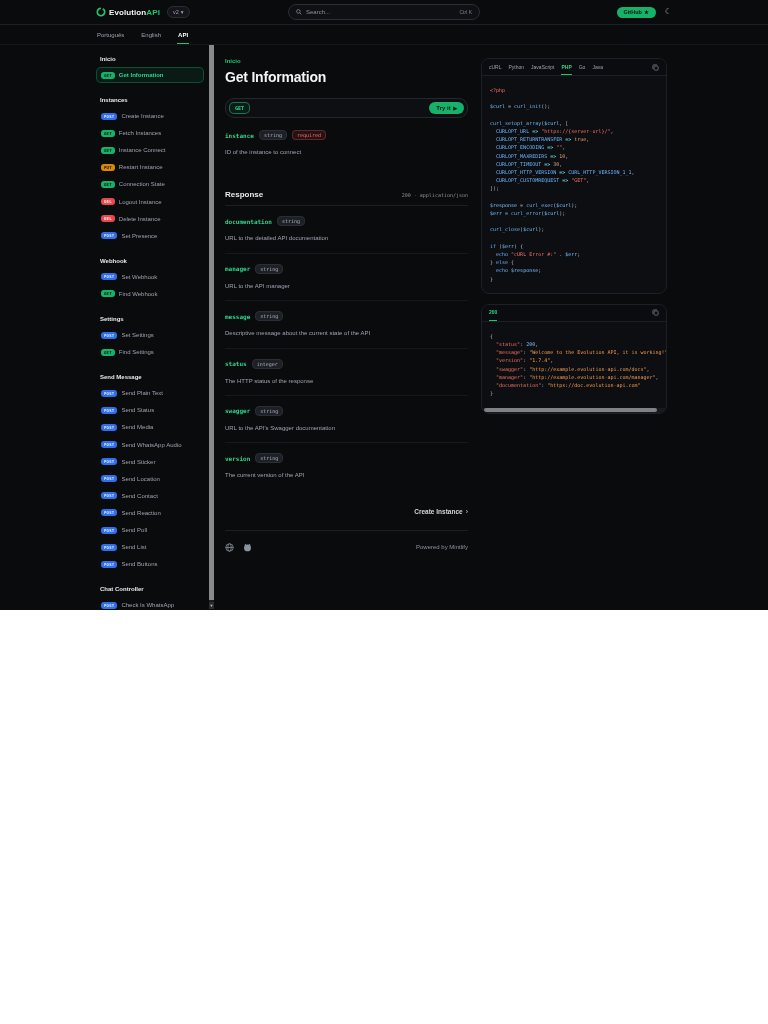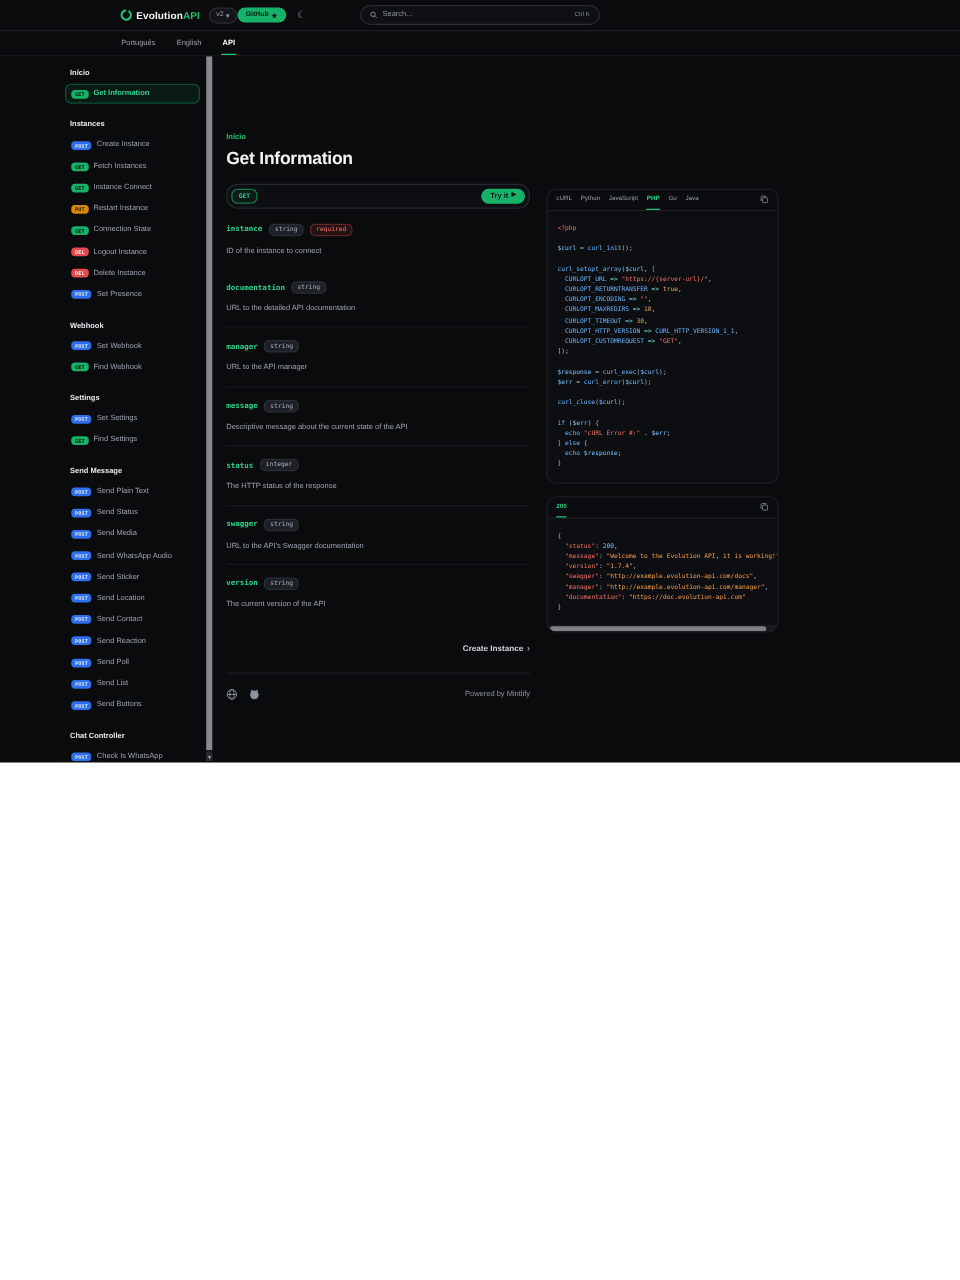--- a/index.html
+++ b/index.html
@@ -1,21 +1,21 @@
 <!DOCTYPE html>
 <html><head>
 <meta charset="utf-8">
 <style>
   * { margin:0; padding:0; box-sizing:border-box; }
   body { background:#ffffff; font-family:"Liberation Sans", sans-serif; }
   .screen { width:768px; height:1024px; background:#ffffff; position:relative; overflow:hidden; }
   .app { width:768px; height:610px; background:#0a0b0d; overflow:hidden; }
 
   
-  .navbar { height:25px; display:flex; align-items:center; justify-content:flex-start;
+  .navbar { height:25px; display:flex; align-items:center; justify-content:space-between;
             padding:0 96px; border-bottom:1px solid #1c1f24; position:relative; }
   .nav-left { display:flex; align-items:center; gap:7px; }
   .logo { display:flex; align-items:center; gap:3px; cursor:pointer; }
   .logo-text { font-size:8px; font-weight:bold; color:#f3f4f6; letter-spacing:0.1px; }
   .logo-accent { color:#1fc46f; }
   .ver-pill { display:flex; align-items:center; gap:2px; font-size:5.5px; color:#9ca3af;
               border:1px solid #2a2d33; background:#13151a; border-radius:8px; padding:2px 5px; }
   .search { position:absolute; left:50%; transform:translateX(-50%); width:192px; height:16px;
             border:1px solid #2a2d33; border-radius:9px; background:#0e1013;
             display:flex; align-items:center; gap:4px; padding:0 7px; }
@@ -26,21 +26,21 @@
             border-radius:9px; padding:2.5px 7px; display:flex; align-items:center; gap:2px; }
   .moon { color:#9ca3af; font-size:8px; line-height:1; }
 
   
   .langbar { height:20px; display:flex; align-items:flex-end; gap:15px; padding:0 96px;
              border-bottom:1px solid #15171b; }
   .lang-tab { font-size:6px; color:#9ca3af; padding:0 1px 5px; border-bottom:1.5px solid transparent; }
   .lang-tab.active { color:#ffffff; font-weight:bold; border-bottom-color:#1fc46f; }
 
   
-  .body-wrap { display:flex; padding:0 52px; height:564px;align-items:center; }
+  .body-wrap { display:flex; padding:0 96px; height:564px; }
 
   
   .sidebar { width:118px; flex:none; position:relative; height:100%; overflow:hidden; }
   .sb-inner { padding:8px 10px 0 0; }
   .sb-title { font-size:6px; font-weight:bold; color:#e6e8ea; margin:14px 0 5px 4px; }
   .sb-inner .sb-title:first-child { margin-top:3px; }
   .sb-item { display:flex; align-items:center; gap:4px; padding:3px 4px; border-radius:5px;
              border:1px solid transparent; margin-bottom:1px; }
   .sb-label { font-size:6px; color:#9ca3af; width:70px; line-height:1.35; }
   .sb-item.active { background:rgba(23,178,106,0.10); border-color:rgba(23,178,106,0.35); }
@@ -288,20 +288,24 @@
             <div class="param">
               <div class="param-head">
                 <span class="param-name">instance</span>
                 <span class="type-badge">string</span>
                 <span class="req-badge">required</span>
               </div>
               <div class="param-desc">ID of the instance to connect</div>
             </div>
           </div>
 
+        <div class="section-h">
+          <span>Response</span>
+          <span class="ct">200 - application/json</span>
+        </div>
         <div id="fields">
             <div class="field">
               <div class="param-head">
                 <span class="param-name">documentation</span>
                 <span class="type-badge">string</span>
               </div>
               <div class="param-desc">URL to the detailed API documentation</div>
             </div>
             <div class="field">
               <div class="param-head">

